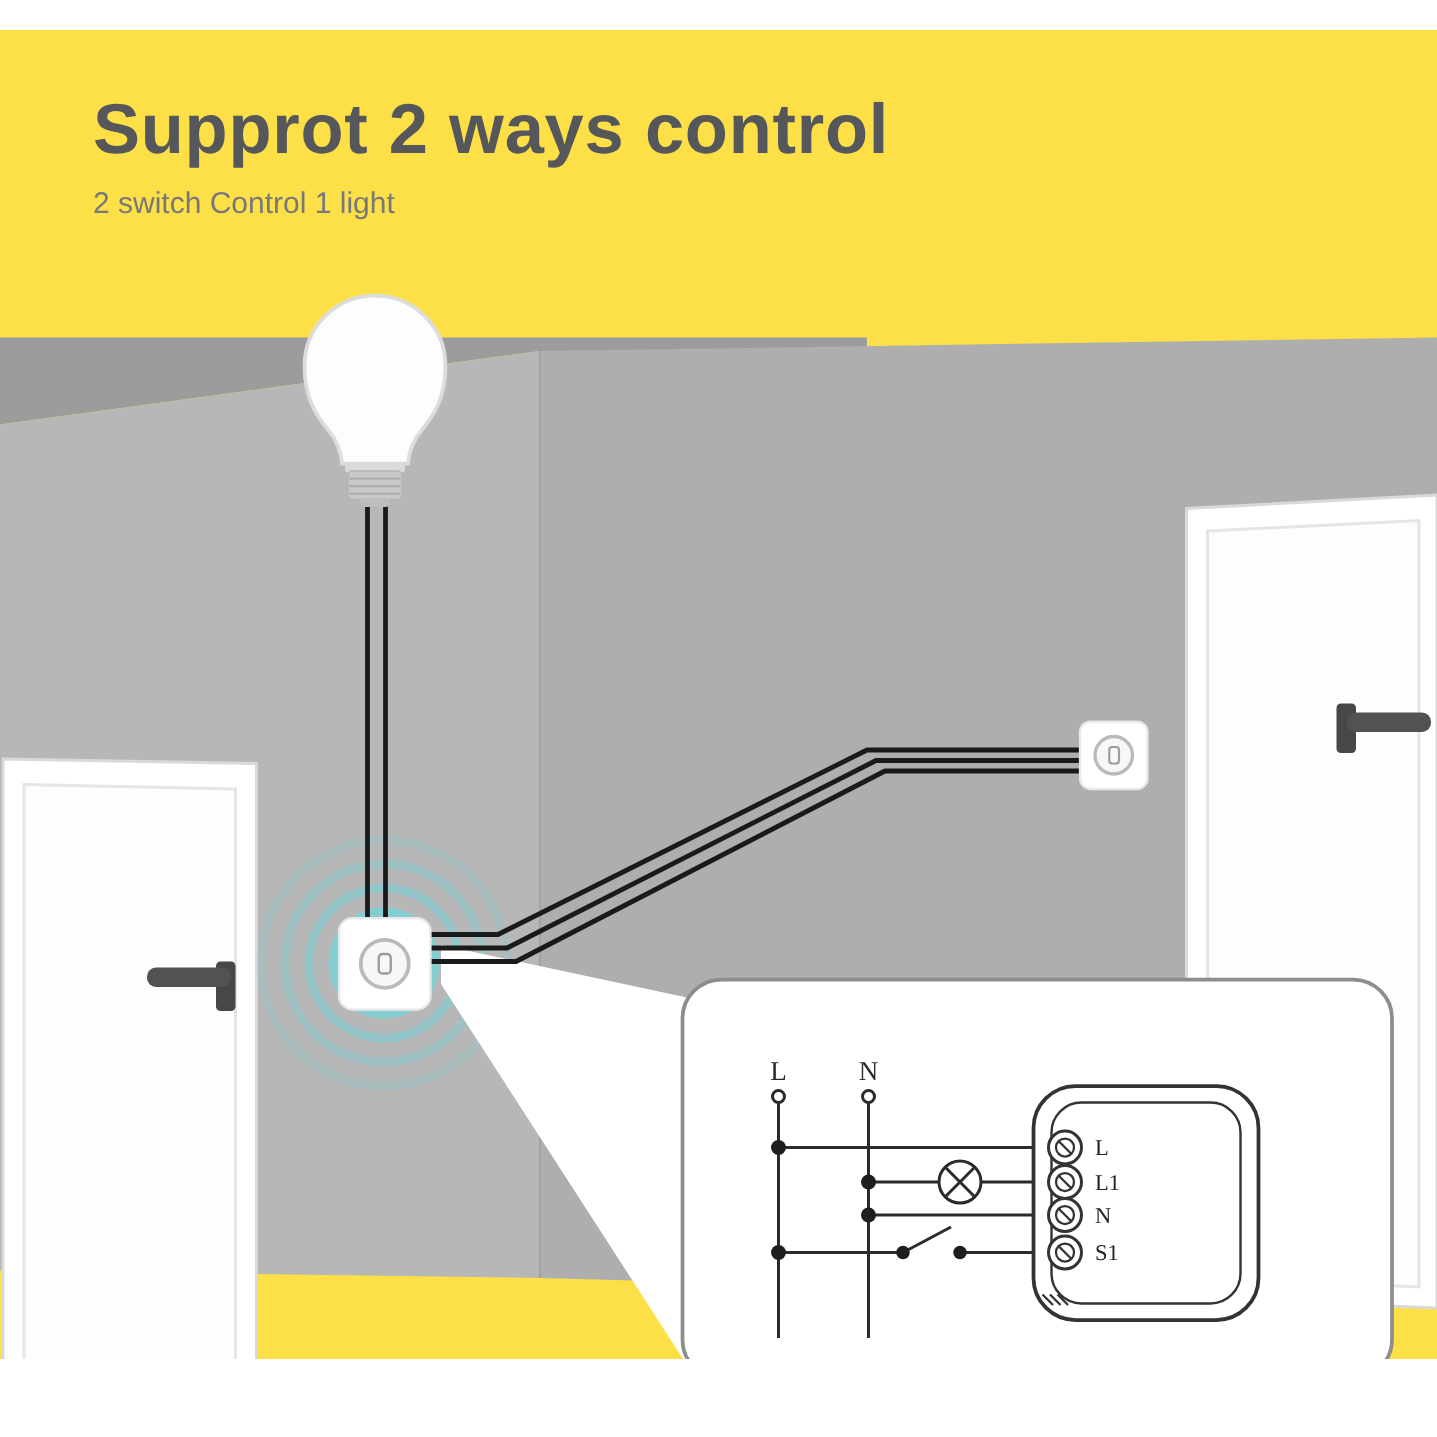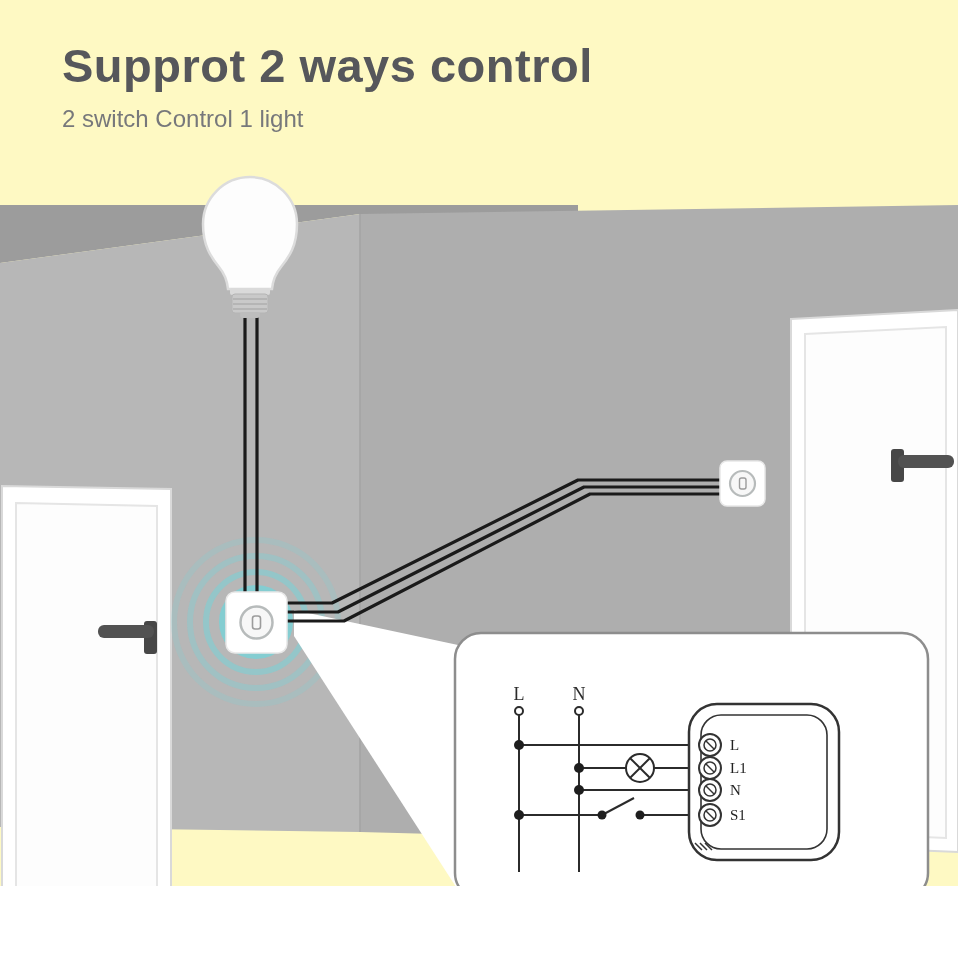--- a/index.html
+++ b/index.html
@@ -1,24 +1,24 @@
 <!DOCTYPE html>
 <html><head>
 <meta charset="utf-8">
 <style>
   html,body{margin:0;padding:0;background:#ffffff;}
   .canvas{
-    position:relative;width:958px;height:886px;background:#fef9c3;
-    overflow:hidden;font-family:"Liberation Sans","DejaVu Sans",sans-serif;
+    position:relative;width:958px;height:886px;background:#fde047;
+    overflow:hidden;font-family:"Liberation Sans","DejaVu Sans",sans-serif;margin-top:20px;
   }
   .header{position:absolute;left:62px;top:40px;z-index:2;}
   .title{
     font-size:47px;font-weight:bold;color:#56575b;letter-spacing:.5px;line-height:1.1;
   }
-  .subtitle{margin-top:13px;font-size:24px;color:#77787b;}
+  .subtitle{margin-top:13px;font-size:20px;color:#77787b;}
   svg.scene{position:absolute;left:0;top:0;z-index:1;}
   text{font-family:"Liberation Serif","DejaVu Serif",serif;}
 </style>
 </head>
 <body>
 
 <div class="canvas">
 
   <div class="header">
     <div class="title">Supprot 2 ways control</div>

